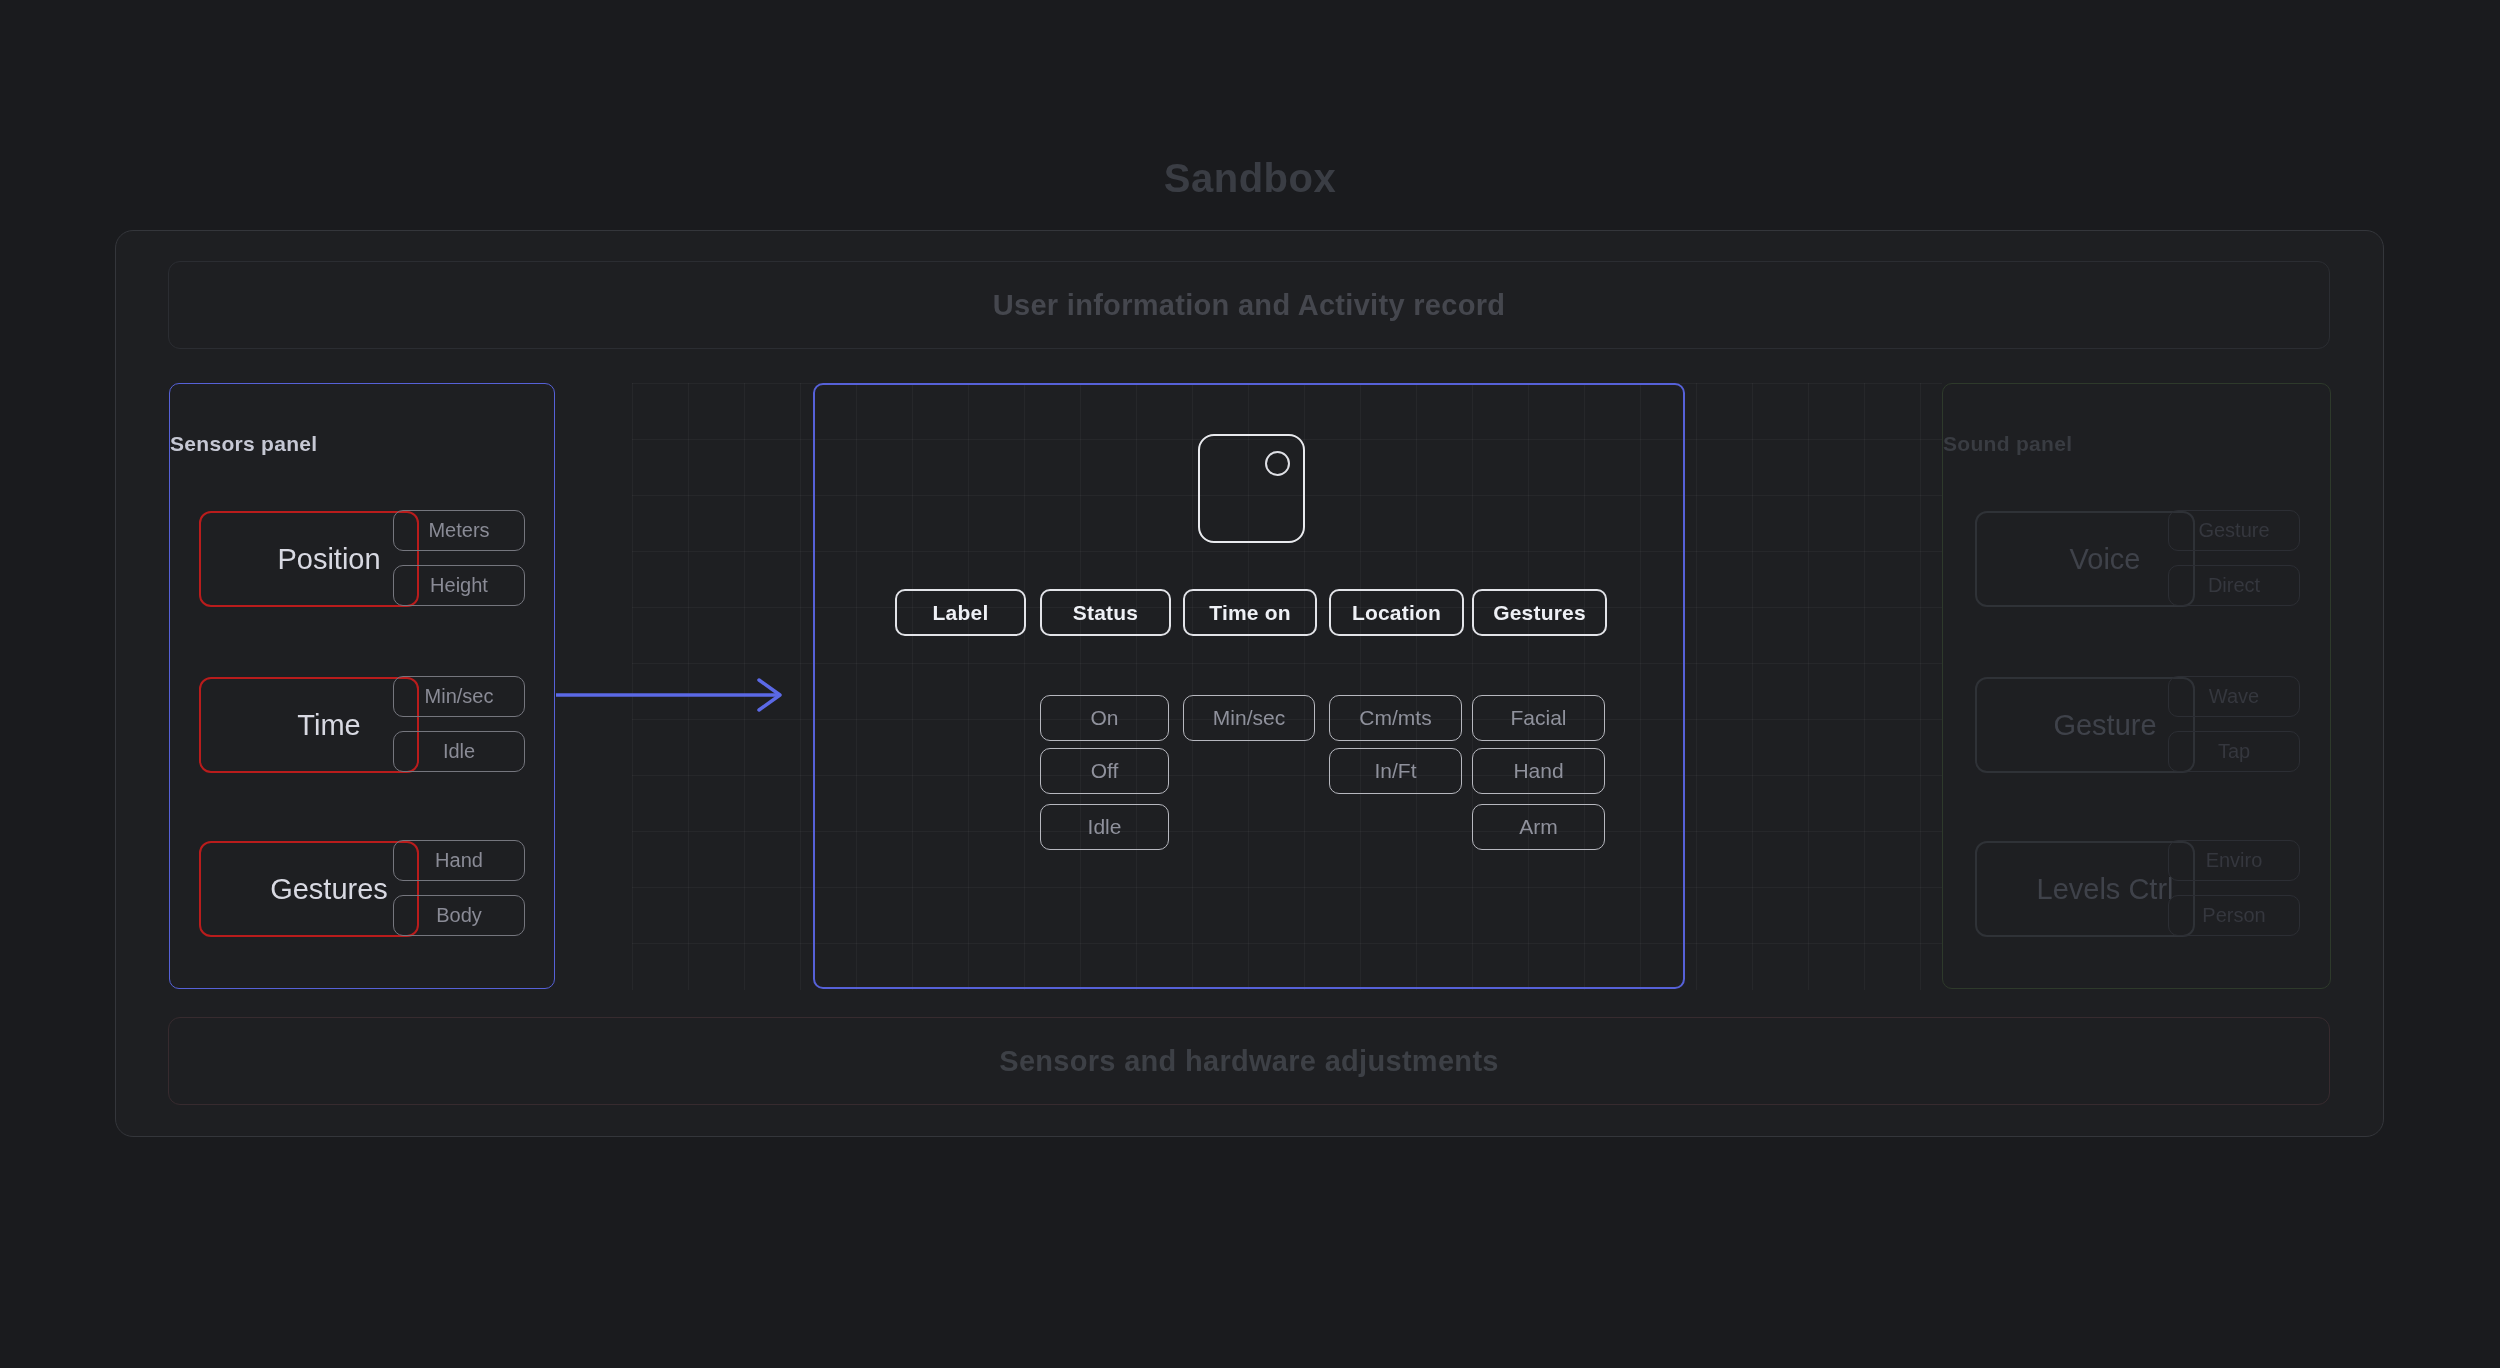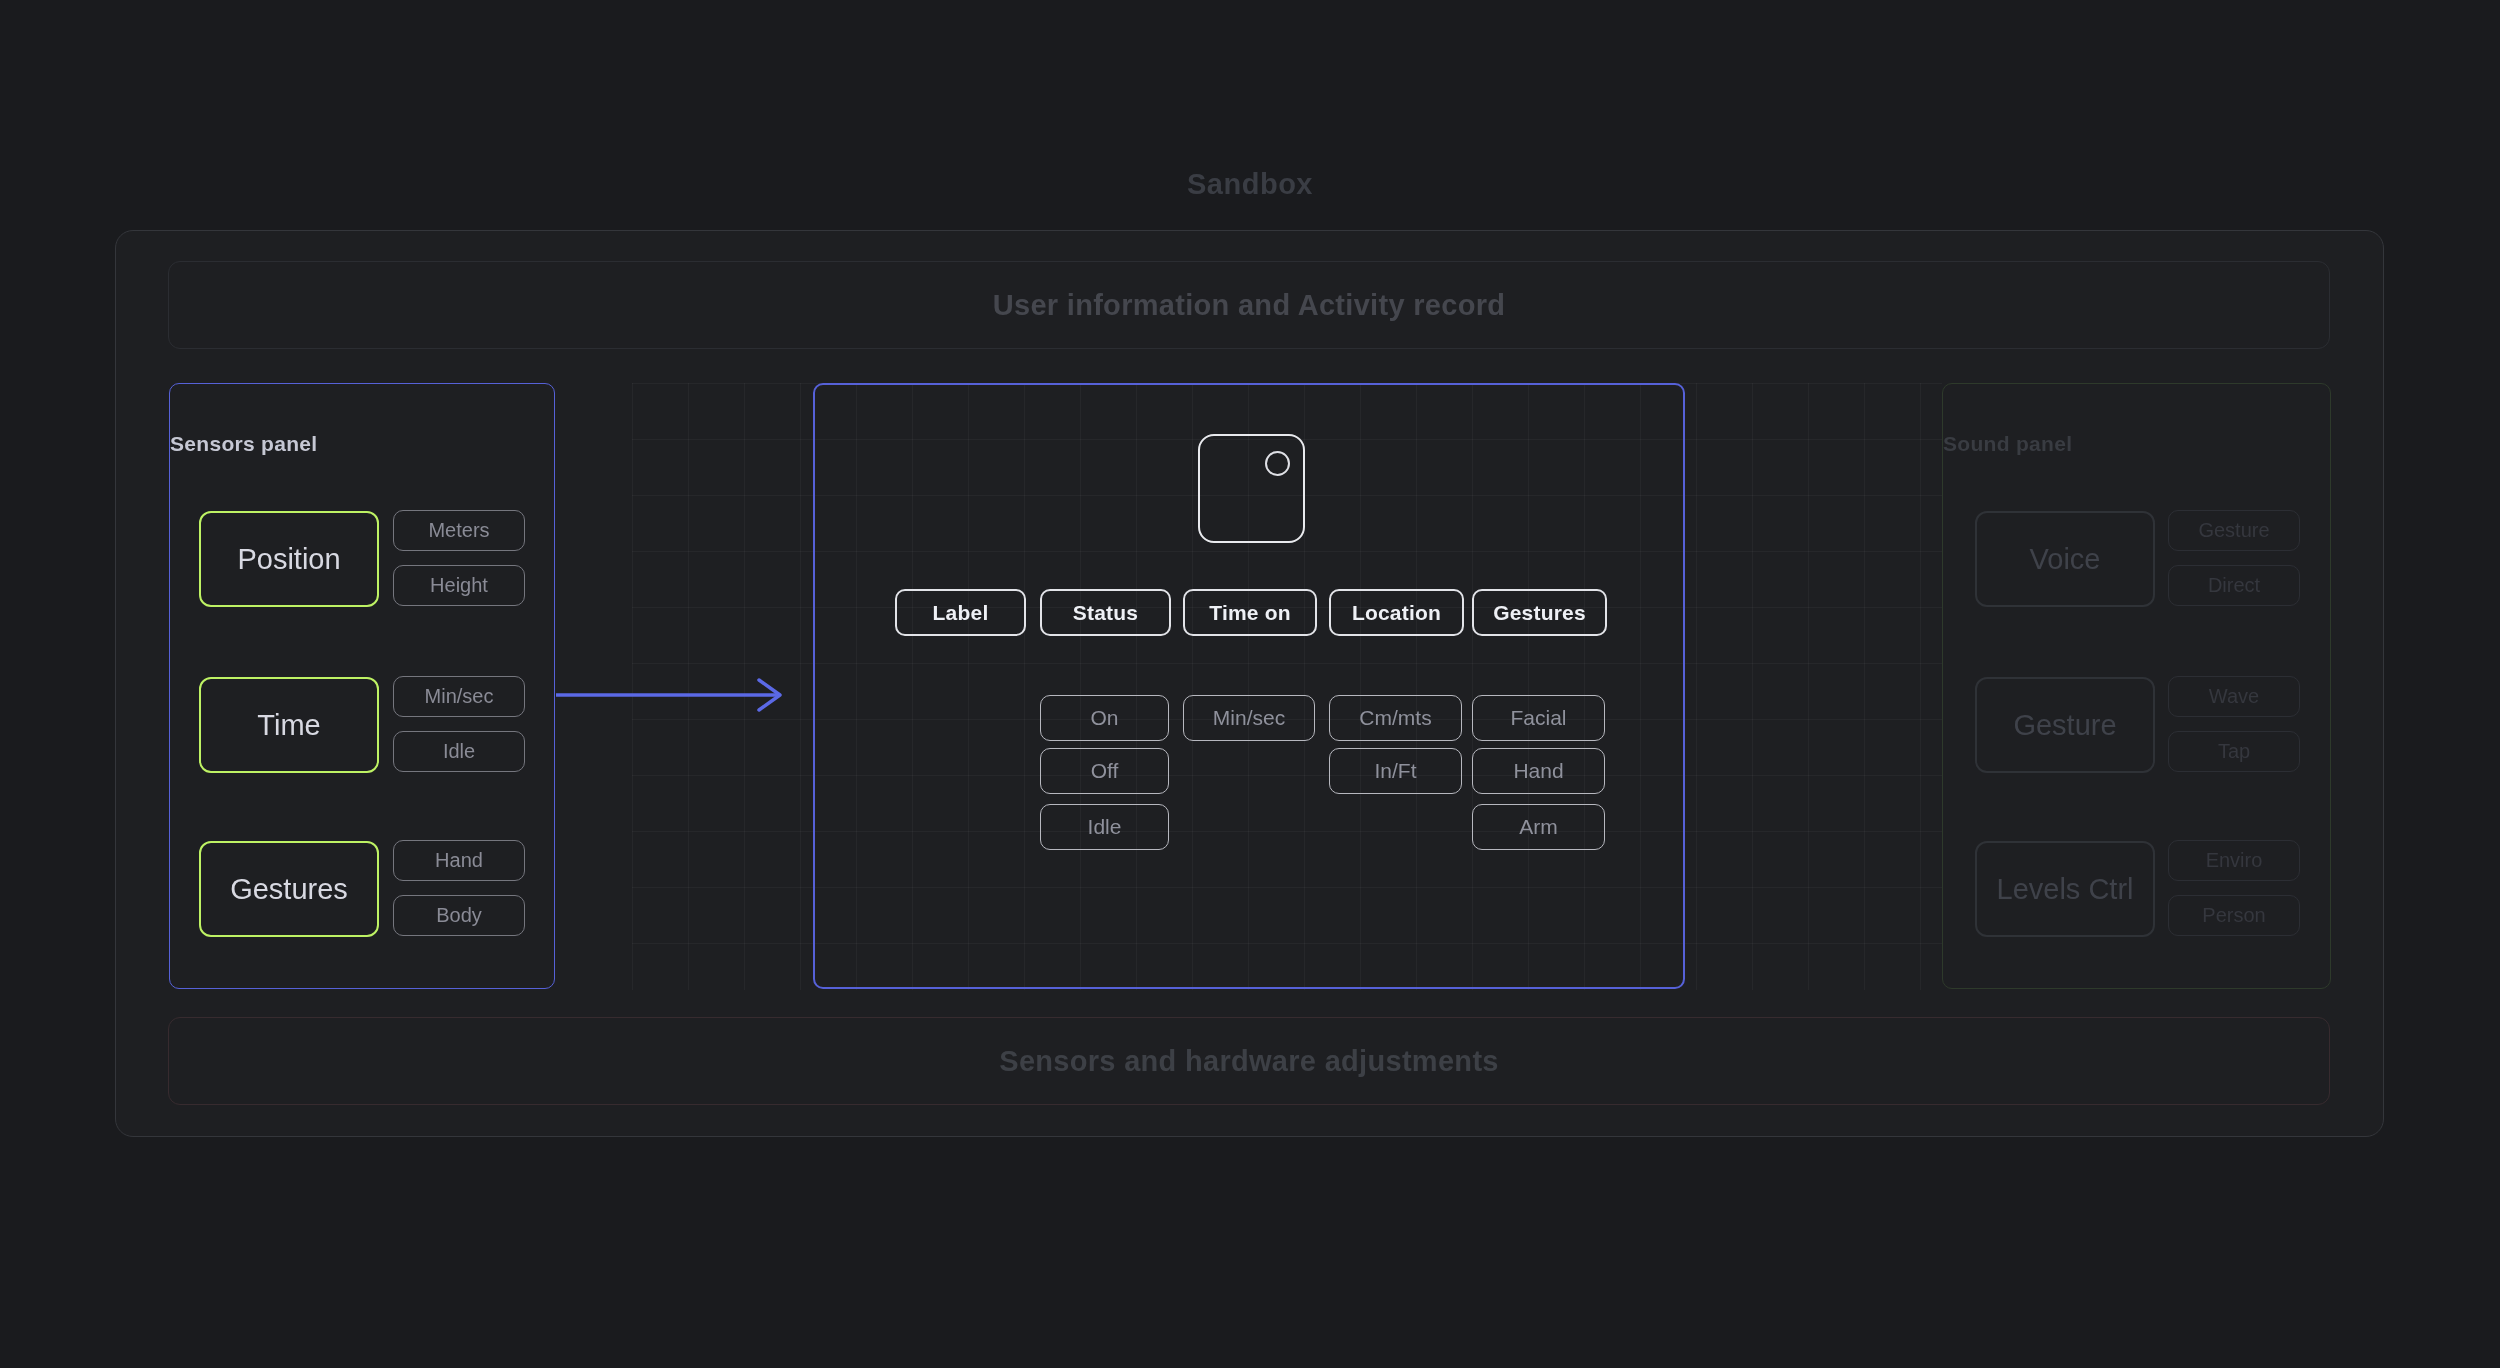--- a/index.html
+++ b/index.html
@@ -2,22 +2,22 @@
 <html><head>
 <meta charset="utf-8">
 <style>
   html,body { margin:0; padding:0; background:#141518; }
   .stage {
     position:relative; width:2500px; height:1368px;
     background:#1a1b1e; overflow:hidden;
     font-family:"Liberation Sans", sans-serif;
   }
   .page-title {
-    position:absolute; top:168px; left:0; width:100%;
-    text-align:center; font-size:29px; font-weight:bold;
+    position:absolute; top:156px; left:0; width:100%;
+    text-align:center; font-size:40px; font-weight:bold;
     color:#3a3d44; letter-spacing:0.5px;
   }
   .container {
     position:absolute; left:115px; top:230px; width:2267px; height:905px;
     background:#1e1f22; border:1px solid #34363b; border-radius:18px;
   }
   .banner {
     position:absolute; left:52px; width:2160px; height:86px;
     border:1px solid #2b2d32; border-radius:12px;
     display:flex; align-items:center; justify-content:center;
@@ -41,23 +41,23 @@
 
   .panel-title {
     position:absolute; top:48px; left:0; width:100%;
     text-align:left; font-weight:bold; font-size:21px; letter-spacing:0.3px;
   }
   .sensors-panel .panel-title { color:#c6c8d4; }
   .sound-panel  .panel-title { color:#393c42; }
 
   .main-btn {
     position:absolute; left:29px; width:176px; height:92px;
-    border:2px solid #bef264; border-radius:12px;
+    border:2px solid #b91c1c; border-radius:12px;
     display:flex; align-items:center; justify-content:center;
-    font-size:29px; color:#d8d9e2;
+    font-size:29px; color:#d8d9e2;padding-left:40px;
   }
   .sub-btn {
     position:absolute; left:223px; width:130px; height:39px;
     border:1.5px solid #75767e; border-radius:10px;
     display:flex; align-items:center; justify-content:center;
     font-size:20px; color:#8a8b96;
   }
   .row1-main { top:127px; } .row2-main { top:293px; } .row3-main { top:457px; }
   .row1-sub-a { top:126px; } .row1-sub-b { top:181px; }
   .row2-sub-a { top:292px; } .row2-sub-b { top:347px; }

